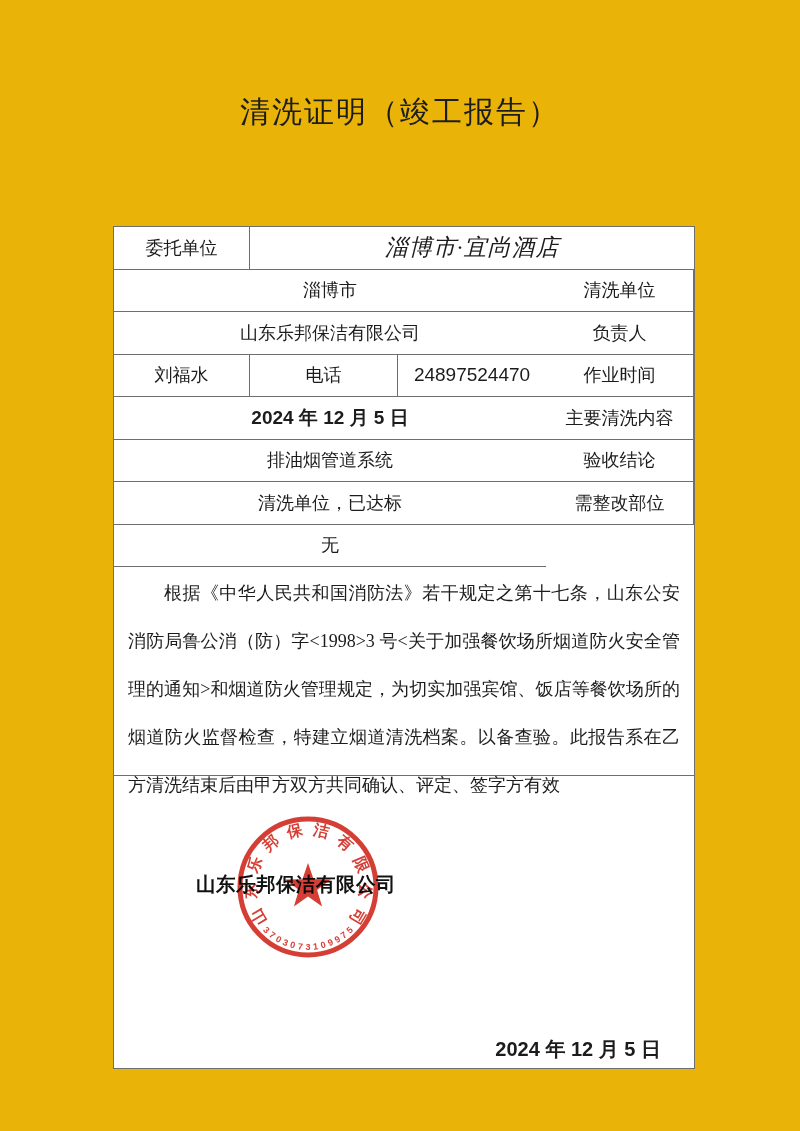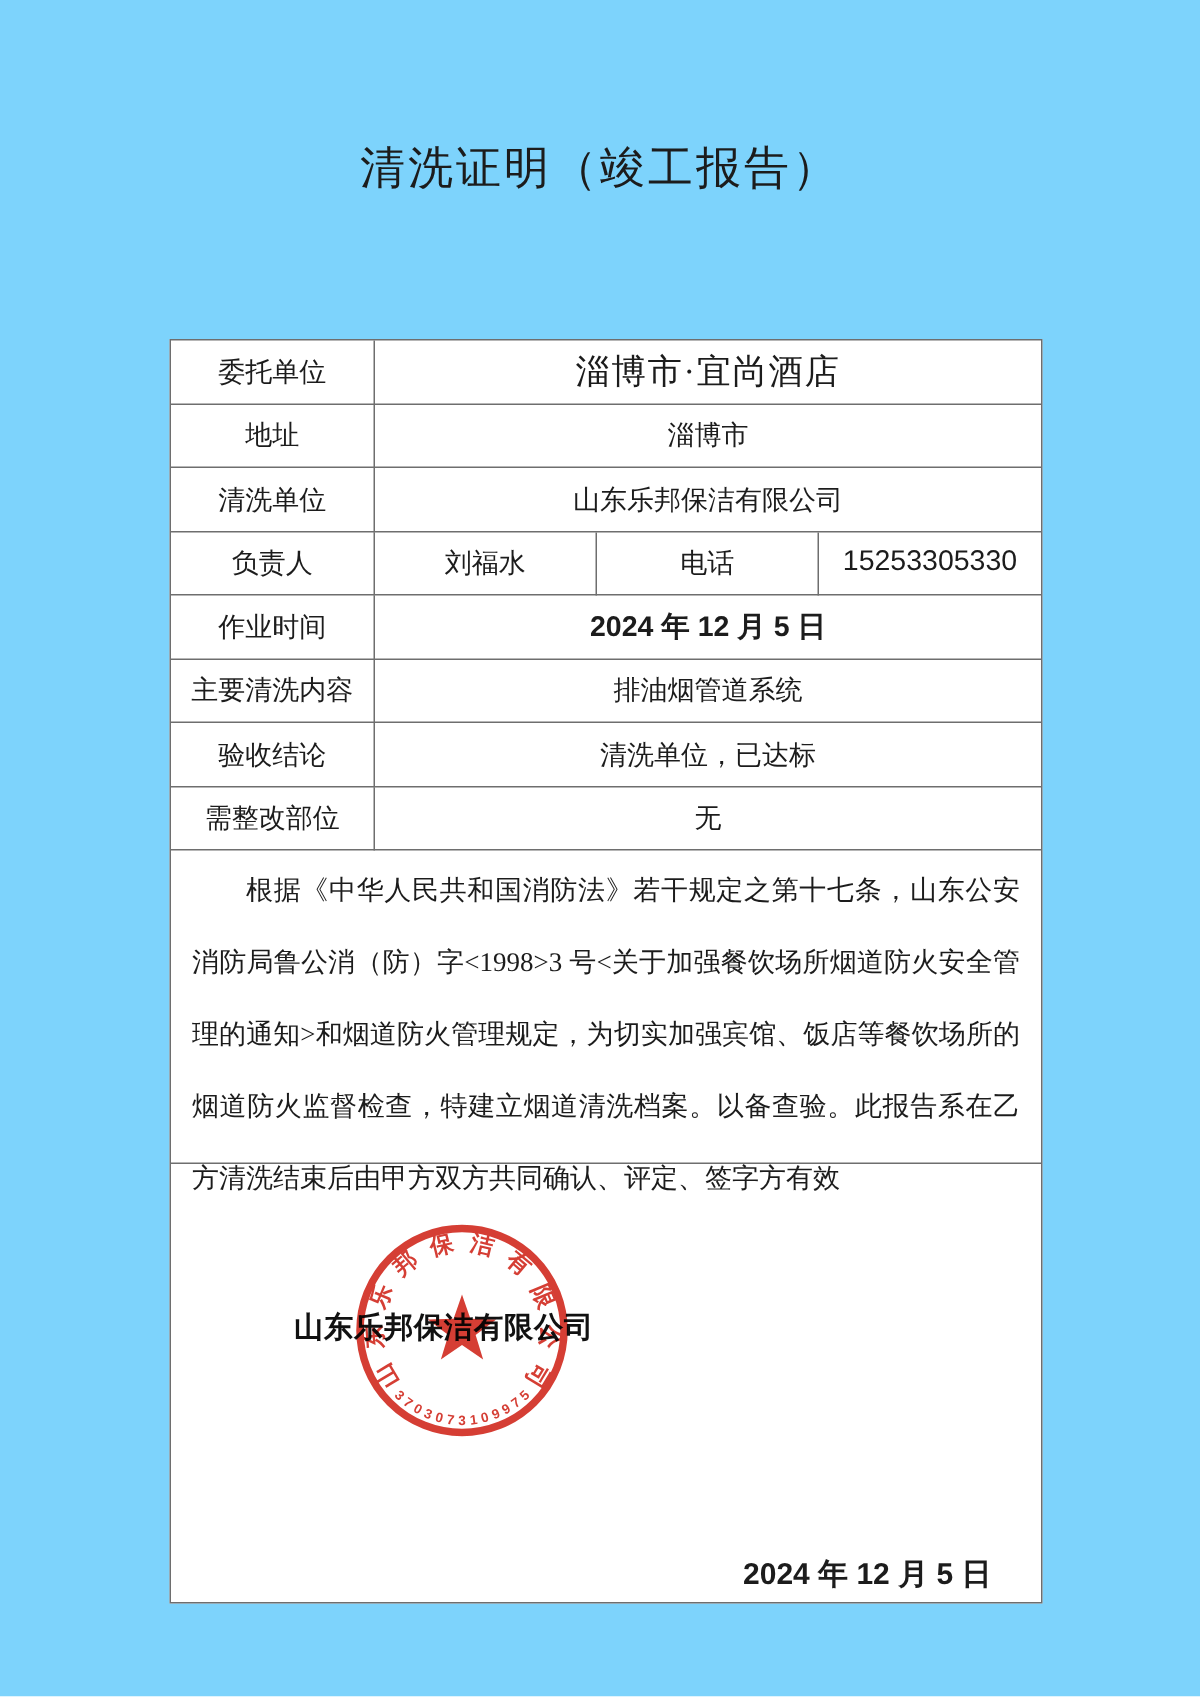--- a/index.html
+++ b/index.html
@@ -1,17 +1,17 @@
 <!DOCTYPE html>
 <html><head>
 <meta charset="utf-8">
 <style>
   html,body{margin:0;padding:0;background:#ffffff;}
   .page{
-    position:relative; width:800px; height:1131px; background:#7dd3fc;
+    position:relative; width:800px; height:1131px; background:#eab308;
     font-family:"Liberation Serif","DejaVu Serif",serif; color:#1c1c1c;
     overflow:hidden;
   }
   .title{
     position:absolute; top:92px; left:0; width:100%;
     text-align:center; font-size:30px; letter-spacing:2px; font-weight:500;
   }
   .doc-table{
     position:absolute; left:113px; top:182px; width:582px;
     box-sizing:border-box; border:1px solid #6e6e6e;
@@ -22,21 +22,21 @@
     margin-top:44px;
   }
   .cell{
     box-sizing:border-box;
     border-right:1px solid #6e6e6e; border-bottom:1px solid #6e6e6e;
     display:flex; align-items:center; justify-content:center;
     font-size:18px; text-align:center; padding:0 4px;
   }
   .cell.last-col{border-right:none;}
   .cell.span3{grid-column:span 3;}
-  .cell.big{font-size:23px; letter-spacing:1px;}
+  .cell.big{font-size:23px; letter-spacing:1px;font-style:italic;}
   .cell.num{
     font-family:"Liberation Sans","DejaVu Sans",sans-serif;
     font-size:19px;
   }
   .cell.mixed{
     font-family:"Liberation Sans","DejaVu Sans",sans-serif;
     font-size:19px; font-weight:600;
   }
   .notice-cell{
     grid-column:1 / -1; box-sizing:border-box;
@@ -78,30 +78,29 @@
 
 <div class="page">
 
   <div class="title">清洗证明（竣工报告）</div>
 
   <div class="doc-table">
 
     <div class="cell">委托单位</div>
     <div class="cell span3 last-col big">淄博市·宜尚酒店</div>
 
-    <div class="cell">地址</div>
     <div class="cell span3 last-col">淄博市</div>
 
     <div class="cell">清洗单位</div>
     <div class="cell span3 last-col">山东乐邦保洁有限公司</div>
 
     <div class="cell">负责人</div>
     <div class="cell">刘福水</div>
     <div class="cell">电话</div>
-    <div class="cell last-col num">15253305330</div>
+    <div class="cell last-col num">24897524470</div>
 
     <div class="cell">作业时间</div>
     <div class="cell span3 last-col mixed">2024 年 12 月 5 日</div>
 
     <div class="cell">主要清洗内容</div>
     <div class="cell span3 last-col">排油烟管道系统</div>
 
     <div class="cell">验收结论</div>
     <div class="cell span3 last-col">清洗单位，已达标</div>
 

